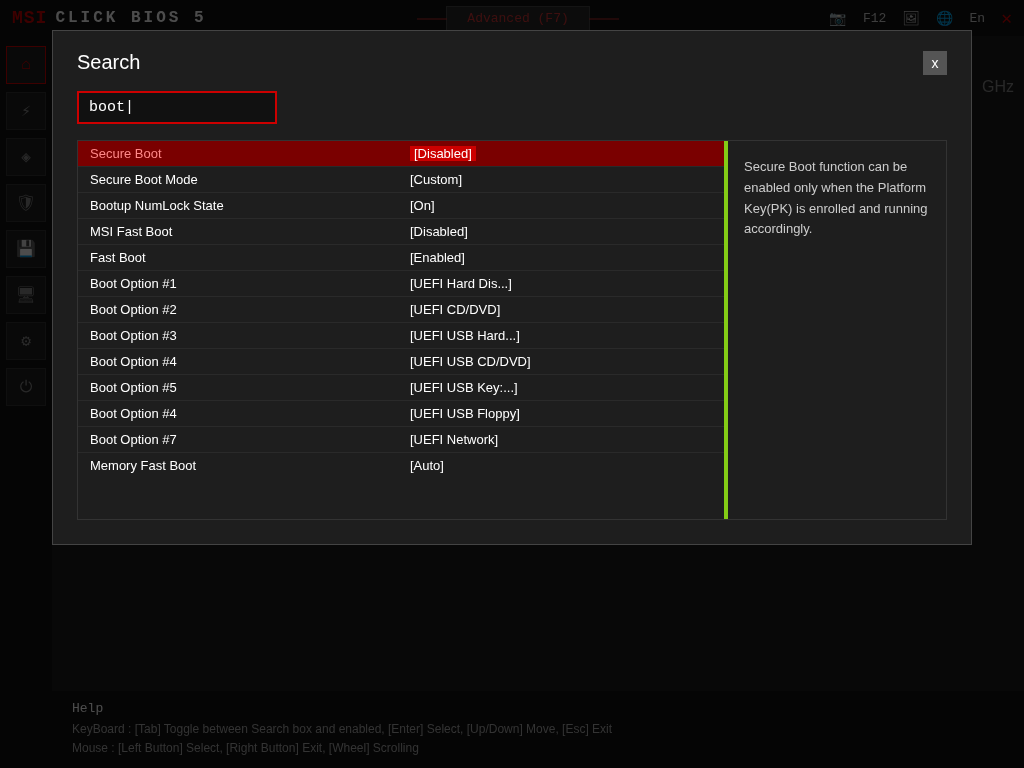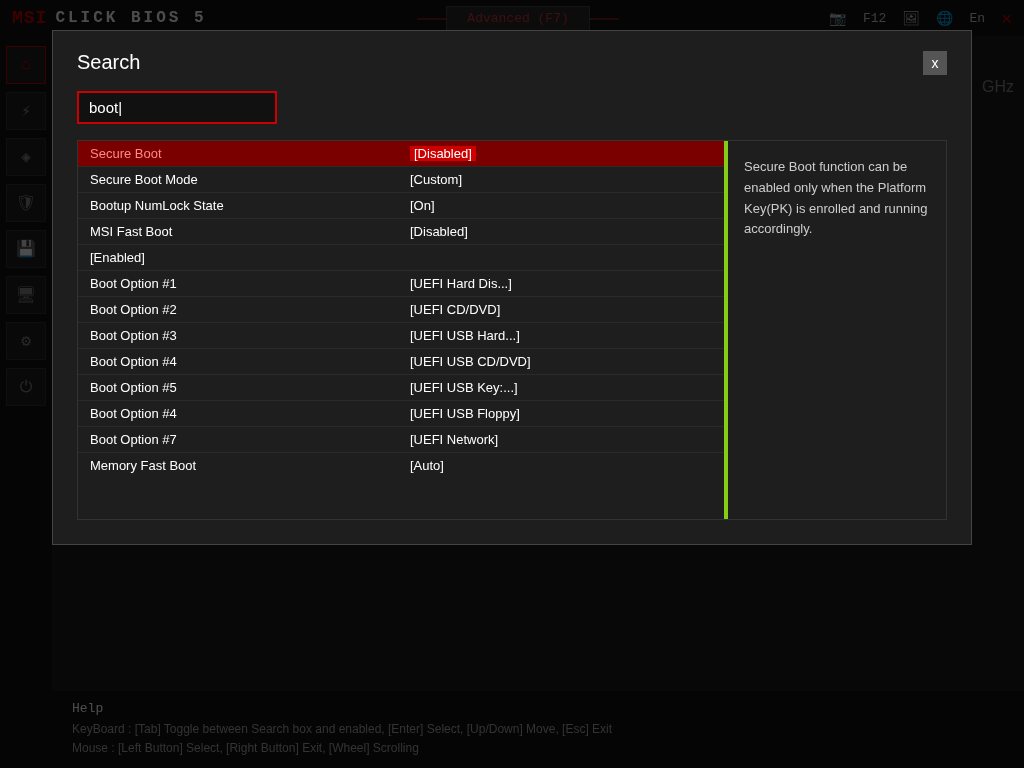--- a/index.html
+++ b/index.html
@@ -186,21 +186,21 @@
     .search-input-wrapper {
       margin-bottom: 16px;
     }
 
     .search-input {
       background: #111;
       border: 2px solid #cc0000;
       color: #fff;
       padding: 6px 10px;
       font-size: 15px;
-      font-family: Liberation Sans, sans-serif;
+      font-family: Liberation Mono, monospace;
       width: 200px;
       outline: none;
     }
 
     
     .results-area {
       display: flex;
       gap: 0;
       border: 1px solid #333;
       min-height: 380px;
@@ -366,20 +366,21 @@
           </div>
           <div class="result-item">
             <span class="result-name">Bootup NumLock State</span>
             <span class="result-value">[On]</span>
           </div>
           <div class="result-item">
             <span class="result-name">MSI Fast Boot</span>
             <span class="result-value">[Disabled]</span>
           </div>
           <div class="result-item">
+            <span class="result-name">Fast Boot</span>
             <span class="result-value">[Enabled]</span>
           </div>
           <div class="result-item">
             <span class="result-name">Boot Option #1</span>
             <span class="result-value">[UEFI Hard Dis...]</span>
           </div>
           <div class="result-item">
             <span class="result-name">Boot Option #2</span>
             <span class="result-value">[UEFI CD/DVD]</span>
           </div>

